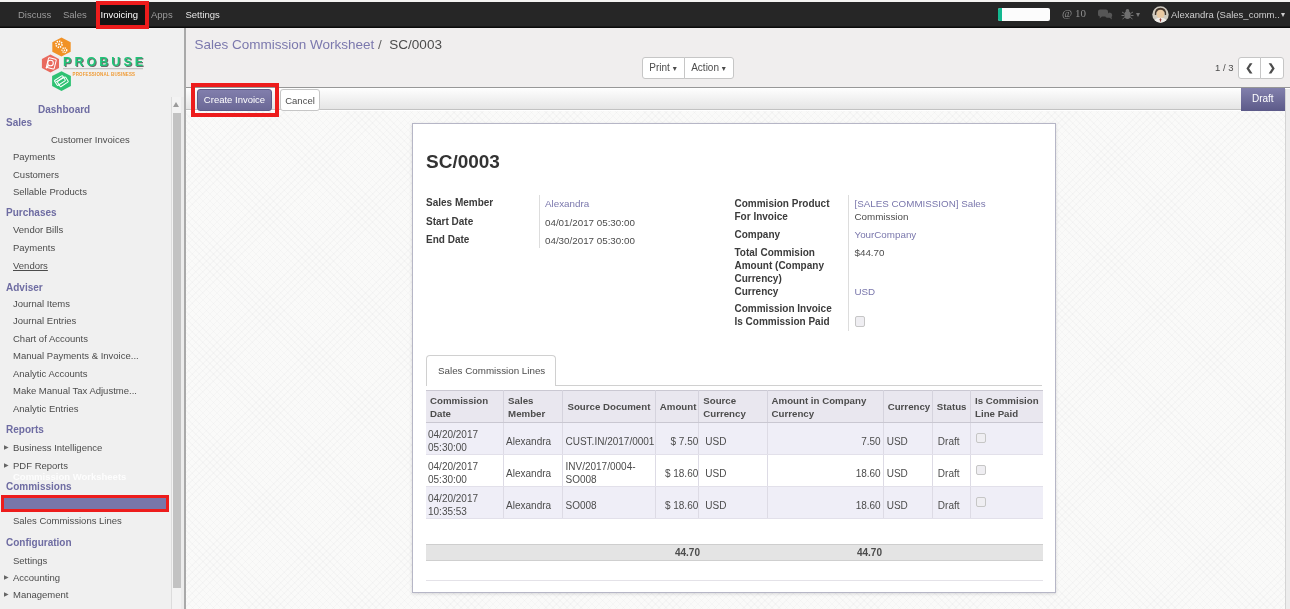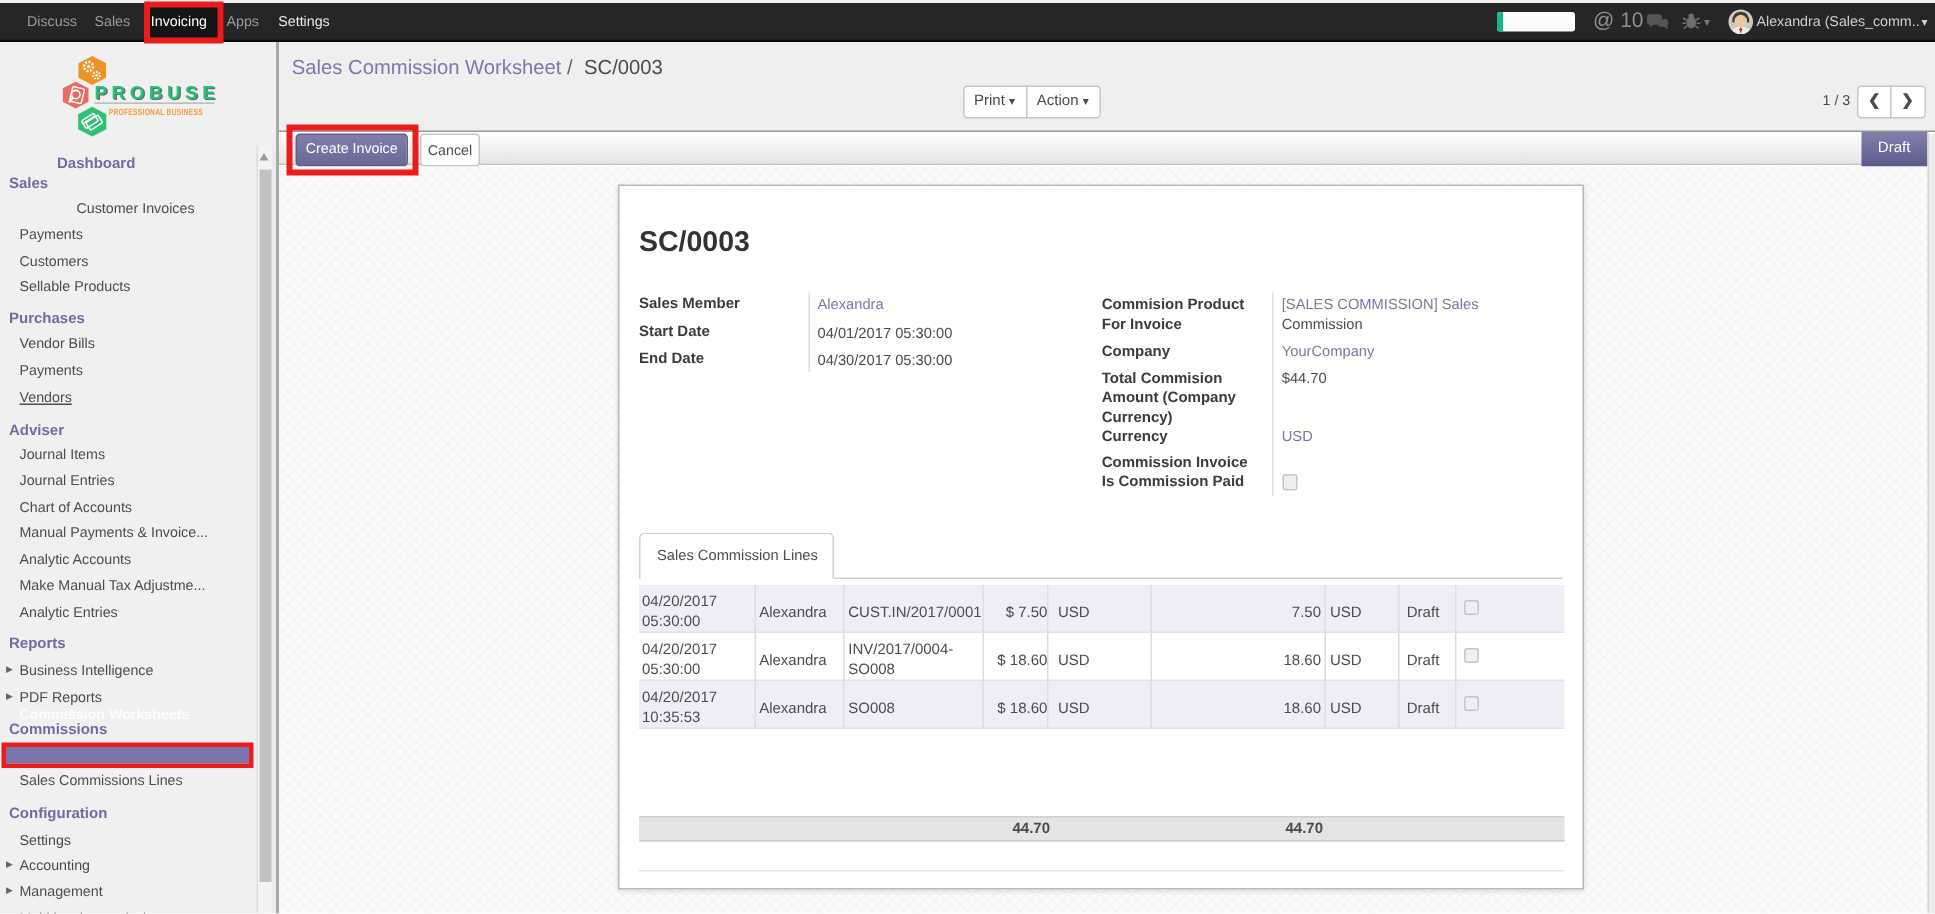--- a/index.html
+++ b/index.html
@@ -53,21 +53,21 @@
   <div id="topbar">
     <div class="tbi" style="left:18px;">Discuss</div>
     <div class="tbi" style="left:63px;">Sales</div>
     <div class="abs" style="left:97px;top:2px;width:52px;height:26px;background:#141414;"></div>
     <div class="tbi" style="left:100.5px;color:#ffffff;">Invoicing</div>
     <div class="tbi" style="left:151px;">Apps</div>
     <div class="tbi" style="left:185.5px;color:#e6e6e6;">Settings</div>
 
     <div class="abs" style="left:998px;top:7.5px;width:52px;height:13px;background:#fcfcfc;border-radius:2px;"></div>
     <div class="abs" style="left:998px;top:7.5px;width:4px;height:13px;background:#13b890;border-radius:2px 0 0 2px;"></div>
-    <div class="tbi" style="left:1062px;top:7px;font-size:14px;color:#8f8f8f;">@ 10</div>
+    <div class="tbi" style="left:1062px;top:7px;font-size:11px;color:#8f8f8f;font-family:Liberation Serif, serif;">@ 10</div>
     <svg class="abs" style="left:1097px;top:8px;" width="17" height="13" viewBox="0 0 17 13">
       <path d="M1 3.5 Q1 1.5 3 1.5 L9 1.5 Q11 1.5 11 3.5 L11 6.5 Q11 8.5 9 8.5 L5 8.5 L2.5 10.5 L3 8.5 Q1 8.5 1 6.5 Z" fill="#565656"></path>
       <path d="M12 4.5 Q14.5 4.5 15 6 Q15.7 8 14.5 9.2 L15 11.5 L12.5 9.8 L10 9.8 Q8.5 9.5 8.3 8.6" fill="#565656"></path>
     </svg>
     <svg class="abs" style="left:1121px;top:8px;" width="13" height="13" viewBox="0 0 13 13">
       <ellipse cx="6.5" cy="7" rx="3.2" ry="4" fill="#6f6f6f"></ellipse>
       <circle cx="6.5" cy="2.8" r="1.8" fill="#6f6f6f"></circle>
       <path d="M1 4 L3.5 5.5 M12 4 L9.5 5.5 M0.5 7.5 L3 7.5 M12.5 7.5 L10 7.5 M1.5 11 L3.8 9.3 M11.5 11 L9.2 9.3" stroke="#6f6f6f" stroke-width="1"></path>
     </svg>
     <div class="tbi" style="left:1136px;top:8px;color:#777;font-size:8px;">▾</div>
@@ -208,20 +208,31 @@
         <col style="width:59.4px">
         <col style="width:92.3px">
         <col style="width:43.5px">
       <col style="width:68.3px">
         <col style="width:116.1px">
         <col style="width:49.2px">
         <col style="width:38.2px">
         <col style="width:72.4px">
     </colgroup>
     <tbody>
+        <tr>
+      <th>Commission Date</th>
+          <th>Sales Member</th>
+          <th style="padding-top:9px;">Source Document</th>
+          <th style="padding-top:9px;">Amount</th>
+      <th>Source Currency</th>
+          <th>Amount in Company Currency</th>
+          <th style="padding-top:9px;">Currency</th>
+          <th style="padding-top:9px;">Status</th>
+          <th>Is Commision Line Paid</th>
+    </tr>
     <tr class="odd">
       <td>04/20/2017 05:30:00</td>
           <td style="padding-top:12px;">Alexandra</td>
           <td style="padding-top:12px;">CUST.IN/2017/0001</td>
       <td class="num" style="padding-top:12px;padding-right:0;">$ 7.50</td>
           <td style="padding-top:12px;padding-left:6px;">USD</td>
       <td class="num" style="padding-top:12px;">7.50</td>
           <td style="padding-top:12px;padding-left:3px;">USD</td>
       <td style="padding-top:12px;padding-left:5px;">Draft</td>
           <td style="padding-top:10px;padding-left:4.5px;"><span class="cb"></span></td>

